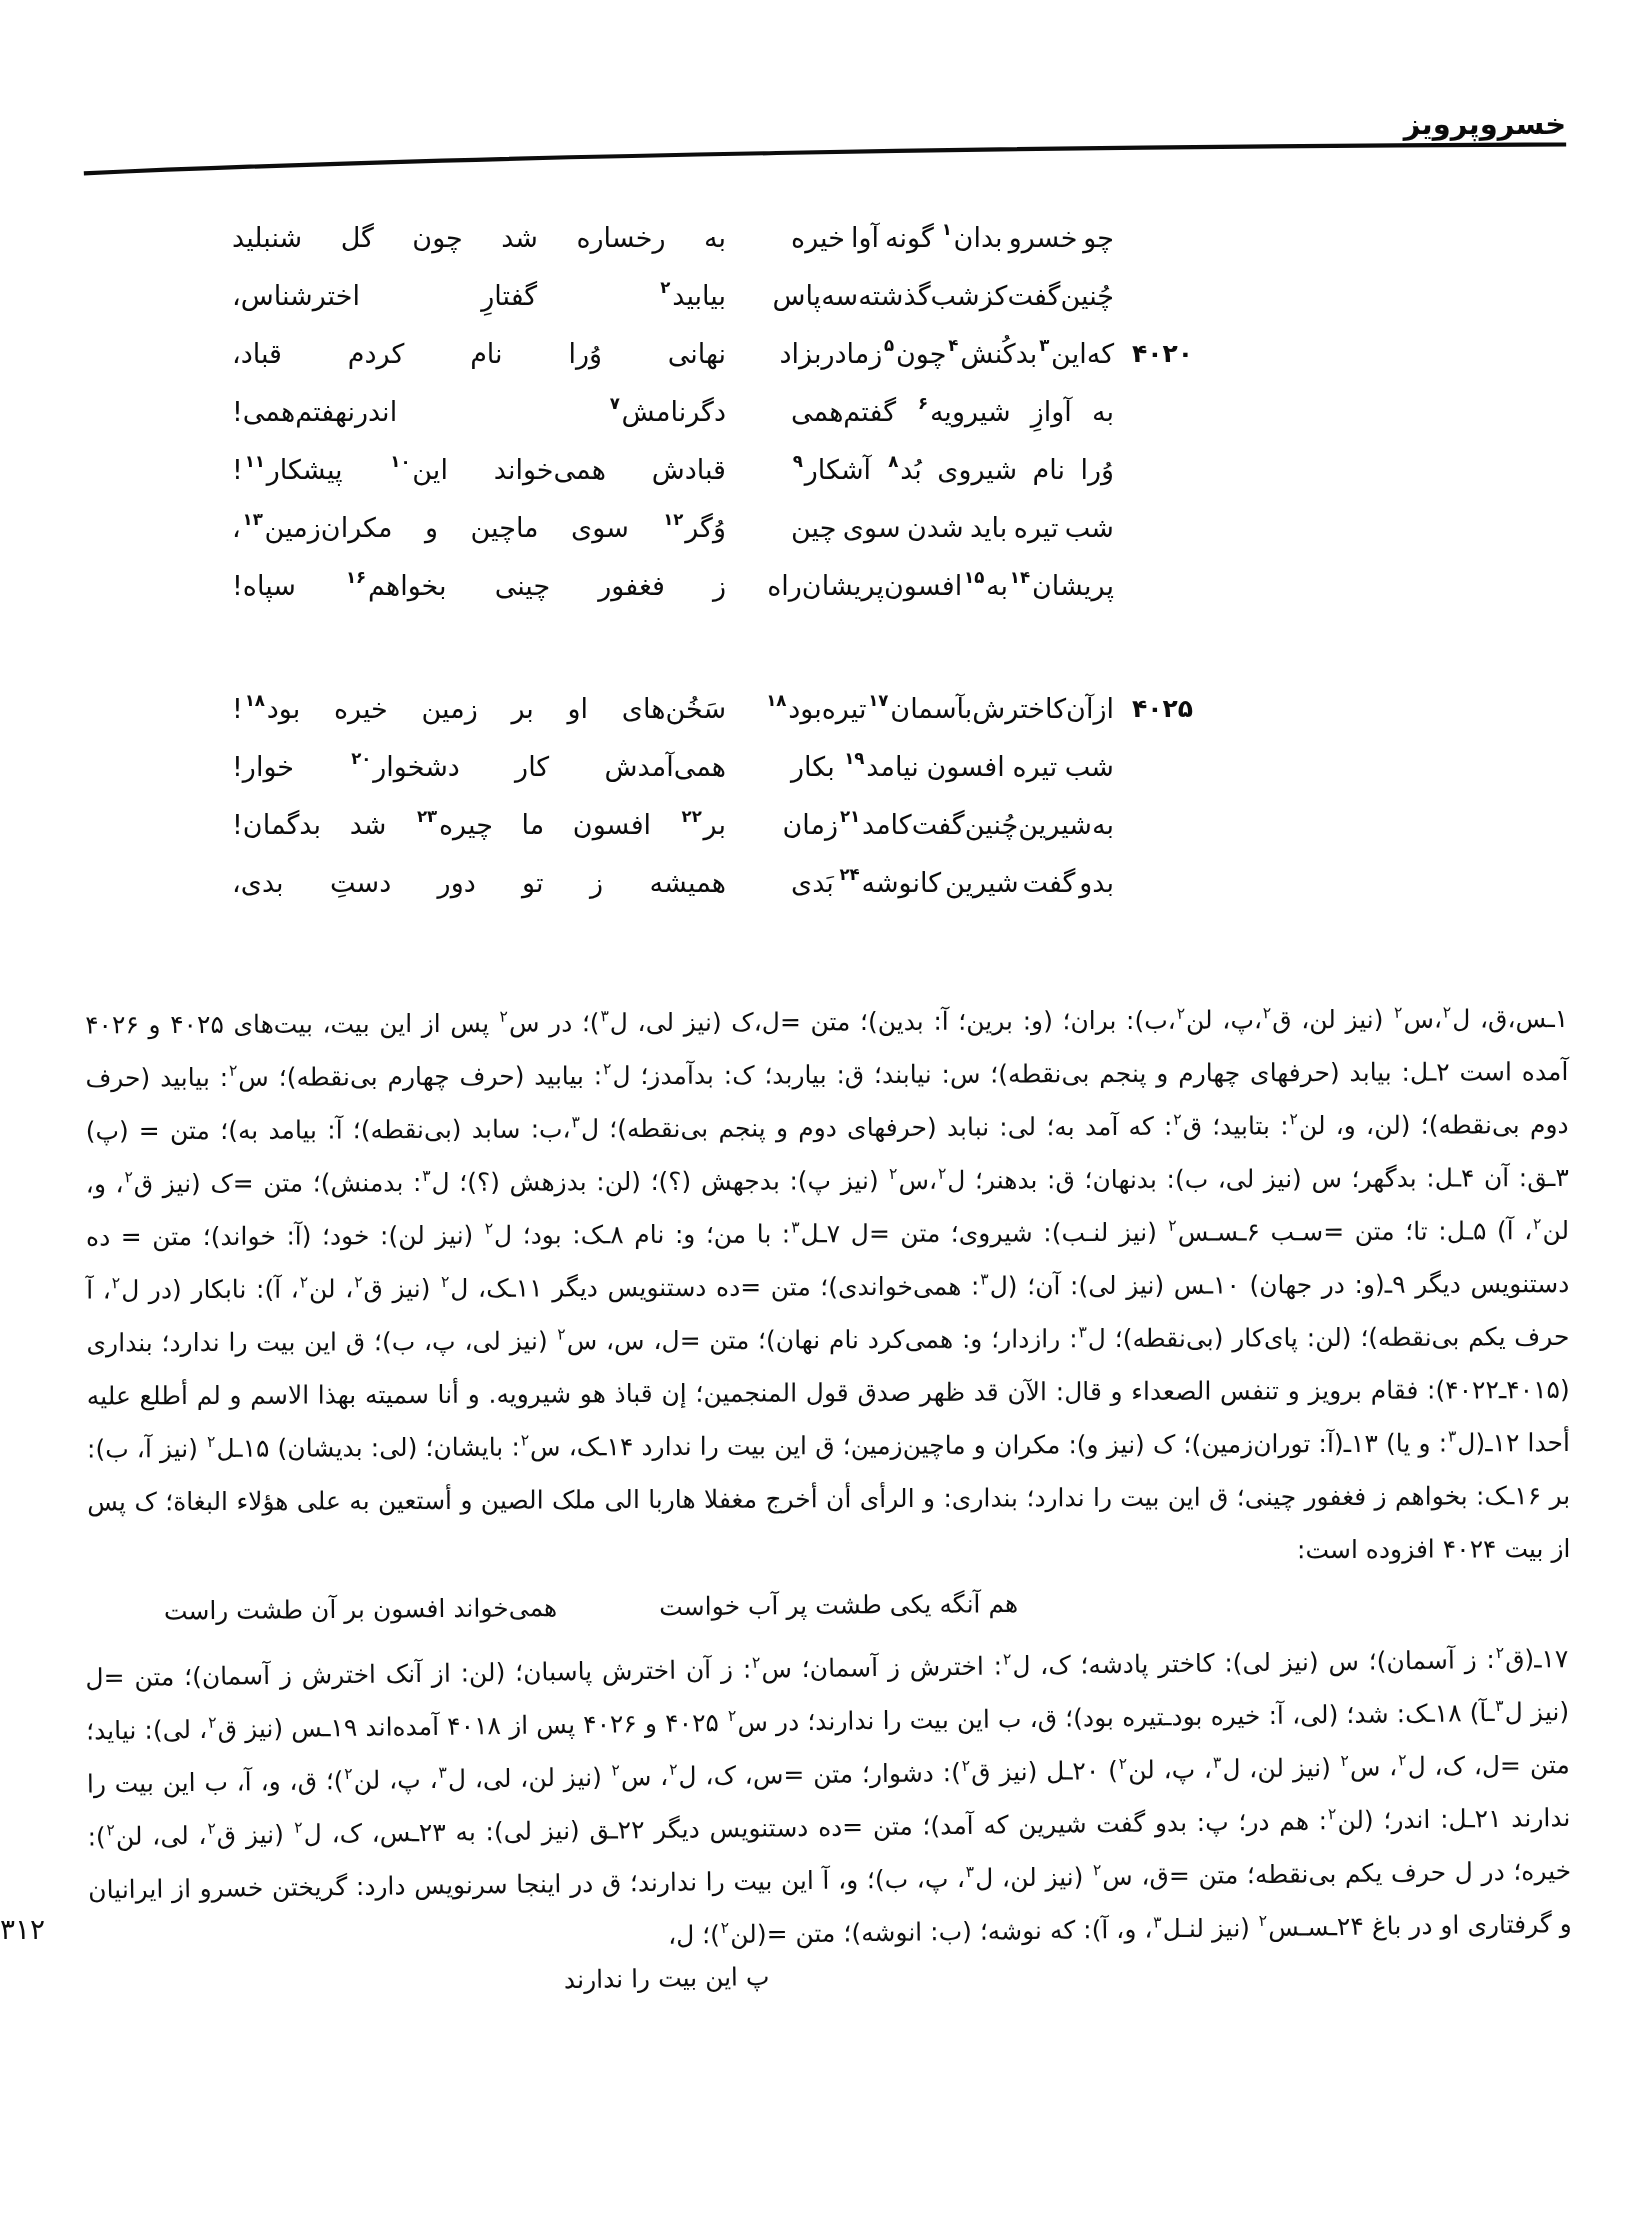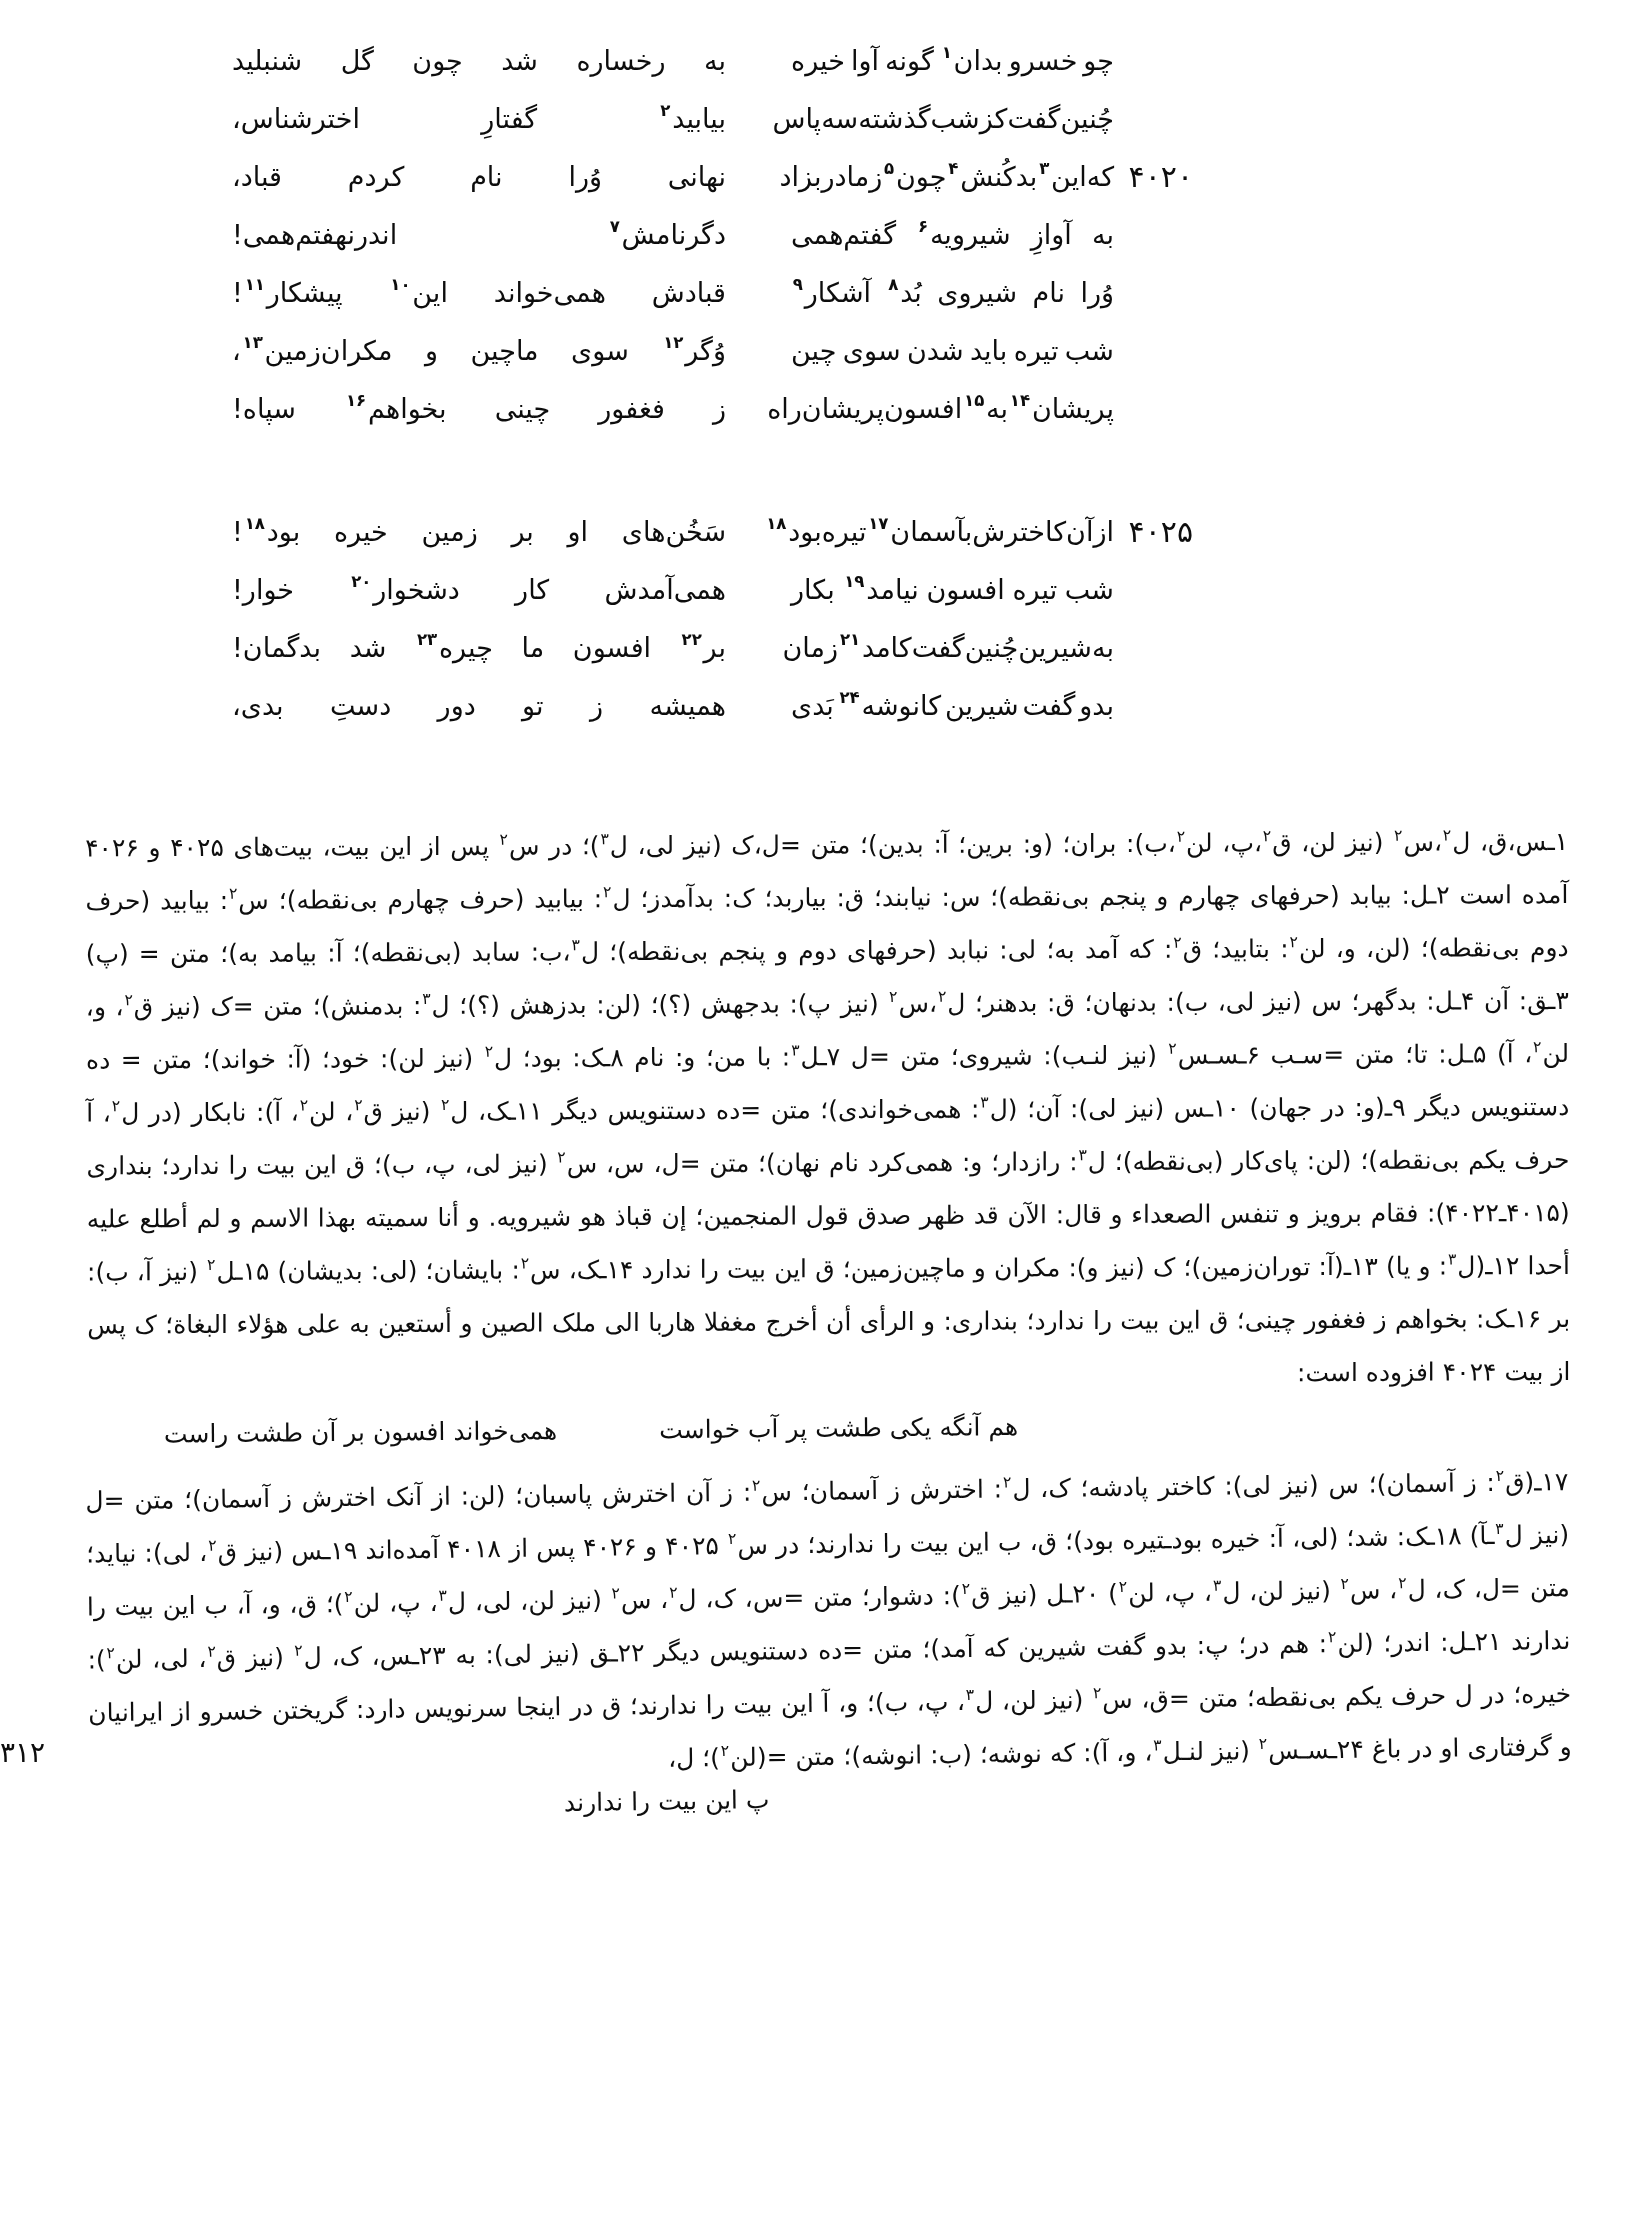--- a/index.html
+++ b/index.html
@@ -18,21 +18,21 @@
     font-size:29px;font-weight:bold;color:#0b0b0b;letter-spacing:0.5px;
   }
   .rule{position:absolute;top:138px;right:0;left:-5.5px;height:41px;}
 
   
   .poem{width:960px;margin:42px 375px 0 auto;}
   .stanza + .stanza{margin-top:65px;}
   .beyt{display:flex;align-items:flex-start;height:58px;}
   .vnum{
     width:65px;flex:0 0 65px;margin-left:14px;
-    font-size:30px;line-height:37px;letter-spacing:0.9px;color:#0d0d0d;
+    font-size:25px;line-height:37px;letter-spacing:0.9px;color:#0d0d0d;font-weight:bold;
   }
   .hemi{
     display:flex;justify-content:space-between;
     font-size:27px;line-height:37px;color:#0d0d0d;
   }
   .hemi-r{width:323px;flex:0 0 323px;margin-left:65px;}
   .hemi-l{width:494px;flex:0 0 494px;}
   .tok{white-space:nowrap;}
   sup.fnref{
     font-size:16.6px;font-weight:600;line-height:0;
@@ -62,20 +62,26 @@
   .pagenum{
     position:absolute;left:0;right:28px;bottom:57px;
     text-align:left;font-size:28px;letter-spacing:1.8px;color:#0d0d0d;
   }
 </style>
 </head>
 <body>
 
 <div class="page">
 
+  <div class="header">
+    <div class="title">خسروپرویز</div>
+    <svg class="rule" viewBox="0 0 1610 44" preserveAspectRatio="none" width="1486" height="41" aria-hidden="true">
+      <path d="M1608,7 C1050,9 420,19 2,38" fill="none" stroke="#0c0c0c" stroke-width="4.5"></path>
+    </svg>
+  </div>
 
   <main class="poem">
       <div class="stanza">
         <div class="beyt">
           <span class="vnum"></span>
           <span class="hemi hemi-r">
             <span class="tok">چو</span>
             <span class="tok">خسرو</span>
             <span class="tok">بدان<sup class="fnref">۱</sup></span>
             <span class="tok">گونه</span>

